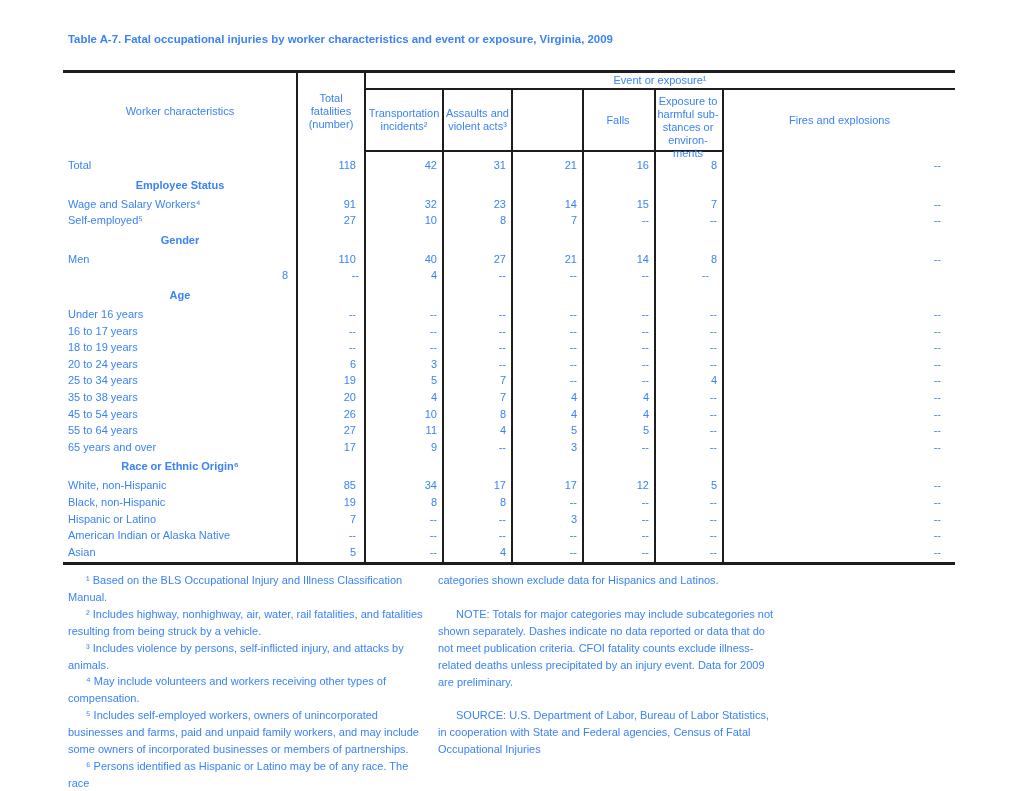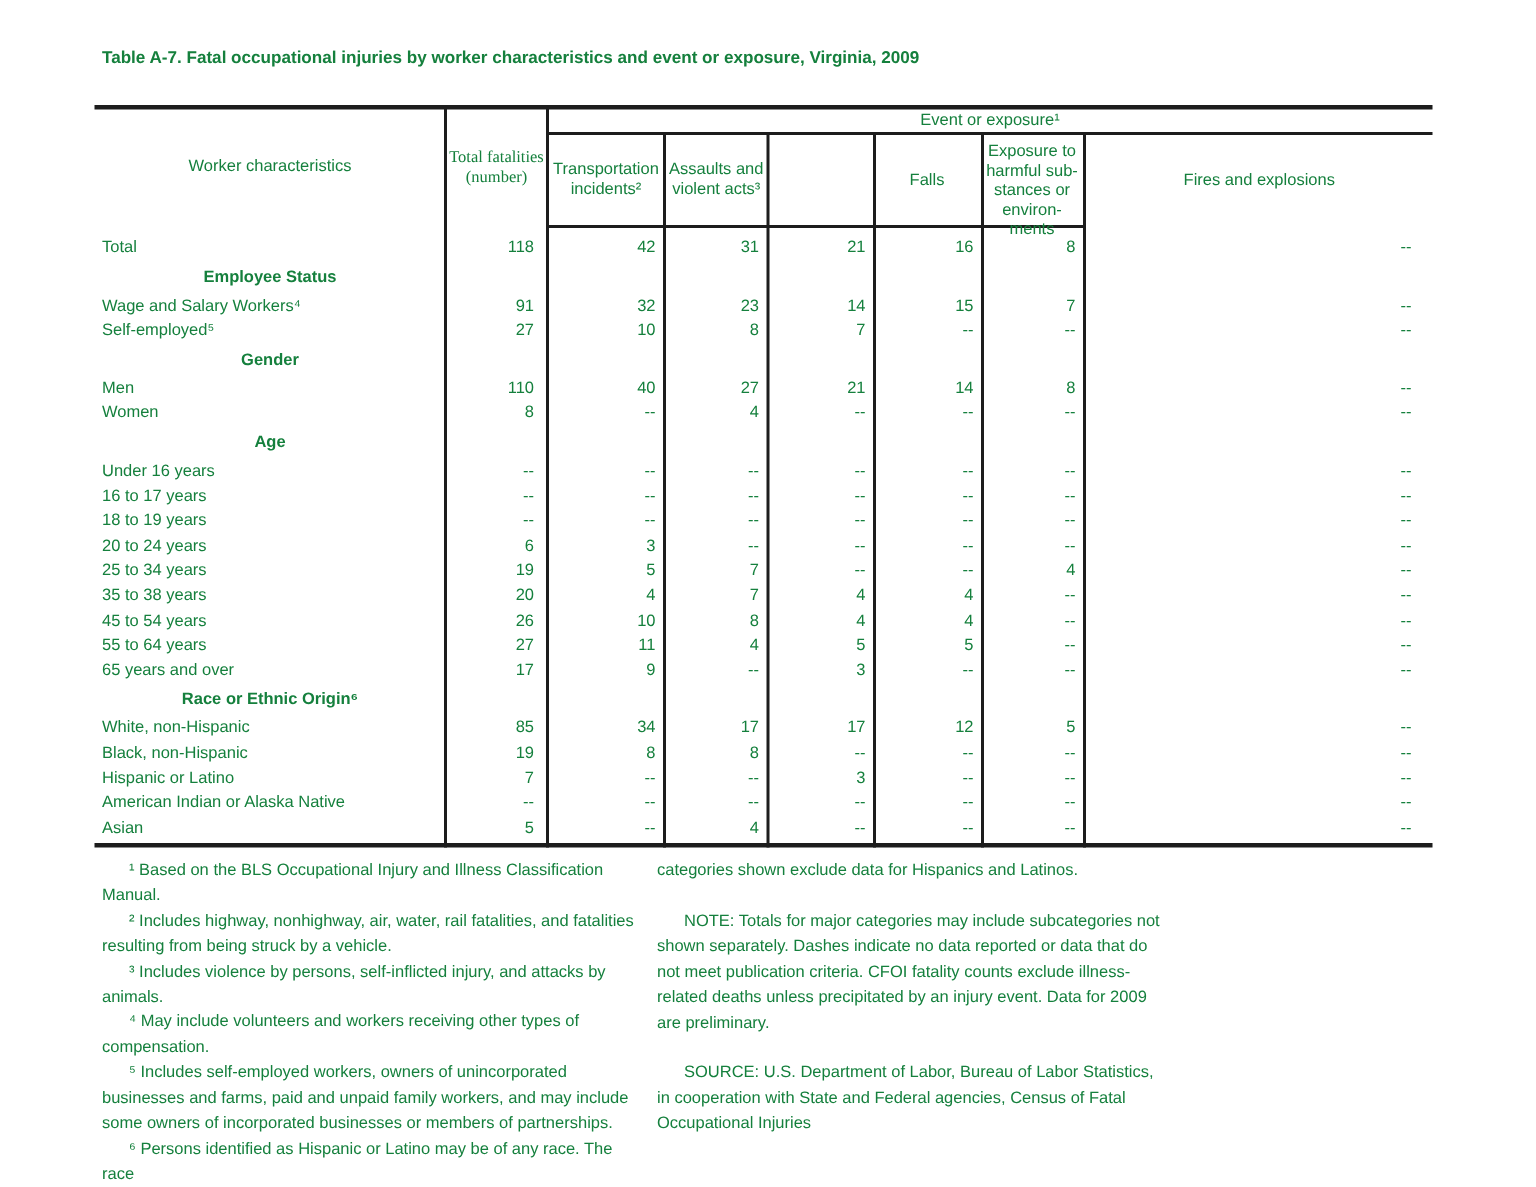--- a/index.html
+++ b/index.html
@@ -1,38 +1,38 @@
 <!DOCTYPE html>
 <html><head>
 <meta charset="utf-8">
 <style>
   html,body{margin:0;padding:0;background:#fff;}
   .page{position:relative;width:1024px;height:791px;background:#ffffff;overflow:hidden;
-        font-family:"Liberation Sans","DejaVu Sans",sans-serif;color:#15803d;}
+        font-family:"Liberation Sans","DejaVu Sans",sans-serif;color:#3b82f6;}
   .title{position:absolute;left:68px;top:33px;font-size:11.4px;font-weight:bold;}
 
   .tablewrap{position:absolute;left:63px;top:70px;width:892px;height:495px;font-size:11px;}
   .line{position:absolute;background:#1d1d1d;}
   .h-top{left:0;top:0;width:892px;height:3px;}
   .h-event{left:302px;top:18px;width:590px;height:1.5px;}
   .h-headbot{left:302px;top:80px;width:358px;height:2px;}
   .h-bottom{left:0;top:492px;width:892px;height:3px;}
   .v{width:2px;}
   .v1{left:233px;top:0;height:495px;}
   .v2{left:301px;top:0;height:495px;}
   .v3{left:379px;top:18px;height:477px;}
   .v4{left:448px;top:18px;height:477px;}
   .v5{left:519px;top:18px;height:477px;}
   .v6{left:591px;top:18px;height:477px;}
   .v7{left:659px;top:18px;height:477px;}
 
   .hcell{position:absolute;display:flex;align-items:center;justify-content:center;
          text-align:center;line-height:13px;}
   .hc-worker{left:0;top:3px;width:234px;height:77px;}
-  .hc-total{left:236px;top:3px;width:64px;height:77px;font-family:Liberation Serif, serif;}
+  .hc-total{left:236px;top:3px;width:64px;height:77px;}
   .hc-event{left:302px;top:2px;width:590px;height:16px;}
   .hc-transport{left:304px;top:20px;width:74px;height:60px;border-radius:17px;}
   .hc-assaults{left:382px;top:20px;width:65px;height:60px;}
   .hc-contact{left:451px;top:20px;width:67px;height:60px;}
   .hc-falls{left:521px;top:20px;width:68px;height:60px;}
   .hc-exposure{left:593px;top:20px;width:64px;height:74px;}
   .hc-fires{left:661px;top:20px;width:231px;height:60px;}
 
   .tbody{position:absolute;left:0;top:82px;width:892px;height:410px;box-sizing:border-box;
          padding-top:5px;display:flex;flex-direction:column;overflow:hidden;}
@@ -139,24 +139,20 @@
           </div>
           <div class="cell val c0">110</div>
           <div class="cell val">40</div>
           <div class="cell val">27</div>
           <div class="cell val">21</div>
           <div class="cell val">14</div>
           <div class="cell val">8</div>
           <div class="cell val last">--</div>
         </div>
         <div class="data-row">
-          <div class="cell lbl">
-            <span class="t">Women</span>
-            <span class="dots"></span>
-          </div>
           <div class="cell val c0">8</div>
           <div class="cell val">--</div>
           <div class="cell val">4</div>
           <div class="cell val">--</div>
           <div class="cell val">--</div>
           <div class="cell val">--</div>
           <div class="cell val last">--</div>
         </div>
         <div class="sec-row">
           <div class="sec-cell">Age</div>

